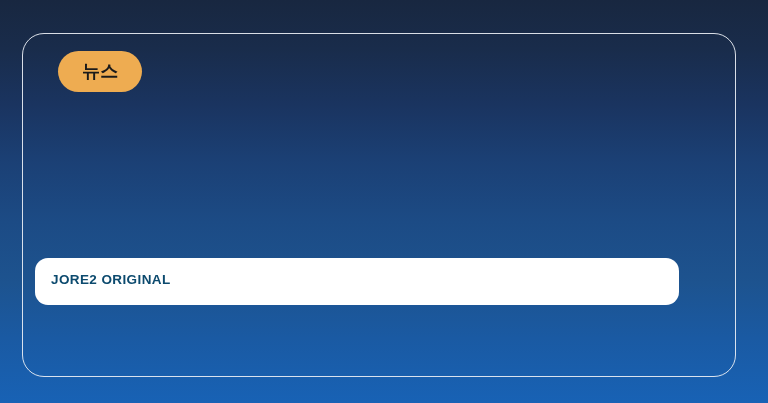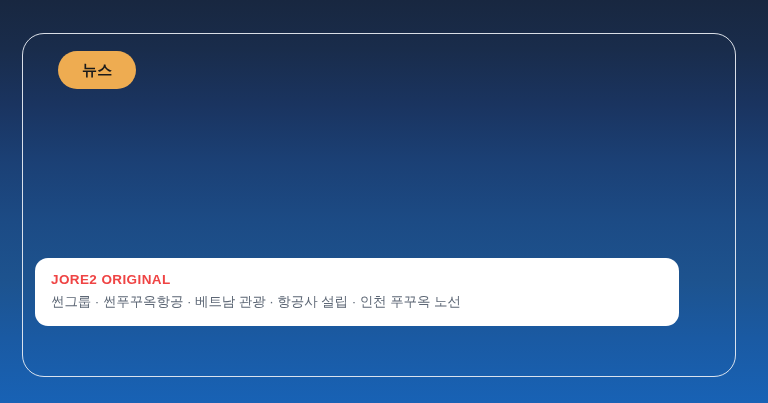--- a/index.html
+++ b/index.html
@@ -42,21 +42,21 @@
     border-radius: 22px;
     background: transparent;
     padding: 17px 34px 0 34px;
   }
 
   
   .badge {
     display: inline-block;
     background: #eeac51;
     color: #1a1a1a;
-    font-size: 15px;
+    font-size: 18px;
     font-weight: 700;
     letter-spacing: 0.2px;
     line-height: 1;
     padding: 11px 24px 12px 24px;
     border-radius: 999px;
     margin: 0 0 0 1px;
   }
 
   
   .headline {
@@ -76,21 +76,21 @@
     left: 35px;
     top: 258px;
     width: 644px;
     box-sizing: border-box;
     background: #ffffff;
     border-radius: 13px;
     padding: 12px 16px 13px 16px;
   }
 
   .source-label {
-    color: #ef4444;
+    color: #0c4a6e;
     font-size: 13.5px;
     font-weight: 700;
     letter-spacing: 0.4px;
     line-height: 1.5;
     margin: 0 0 2px 0;
   }
 
   .source-tags {
     color: #5d6775;
     font-size: 13.5px;
@@ -107,16 +107,15 @@
 
   <div class="news-card">
 
     <span class="badge">뉴스</span>
 
 
   </div>
 
   <div class="source-card">
     <div class="source-label">JORE2 ORIGINAL</div>
-    <div class="source-tags">썬그룹 · 썬푸꾸옥항공 · 베트남 관광 · 항공사 설립 · 인천 푸꾸옥 노선</div>
   </div>
 
 </div>
 
 </body></html>

